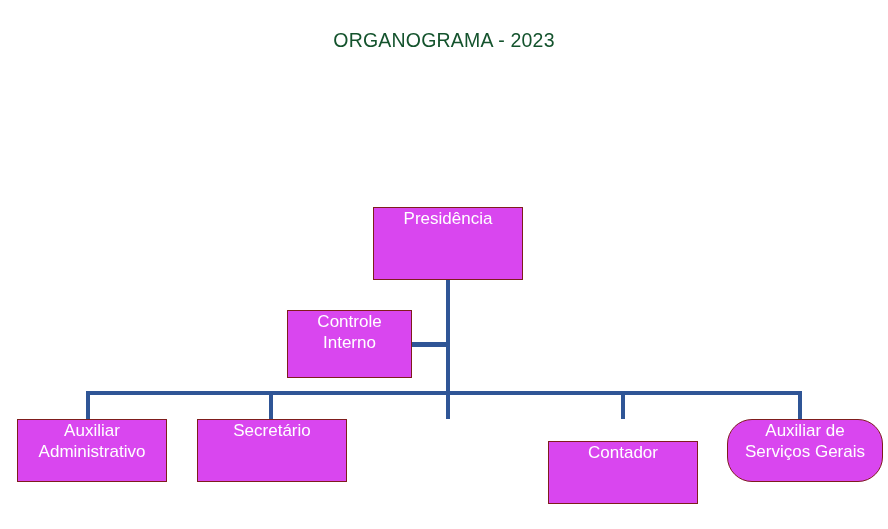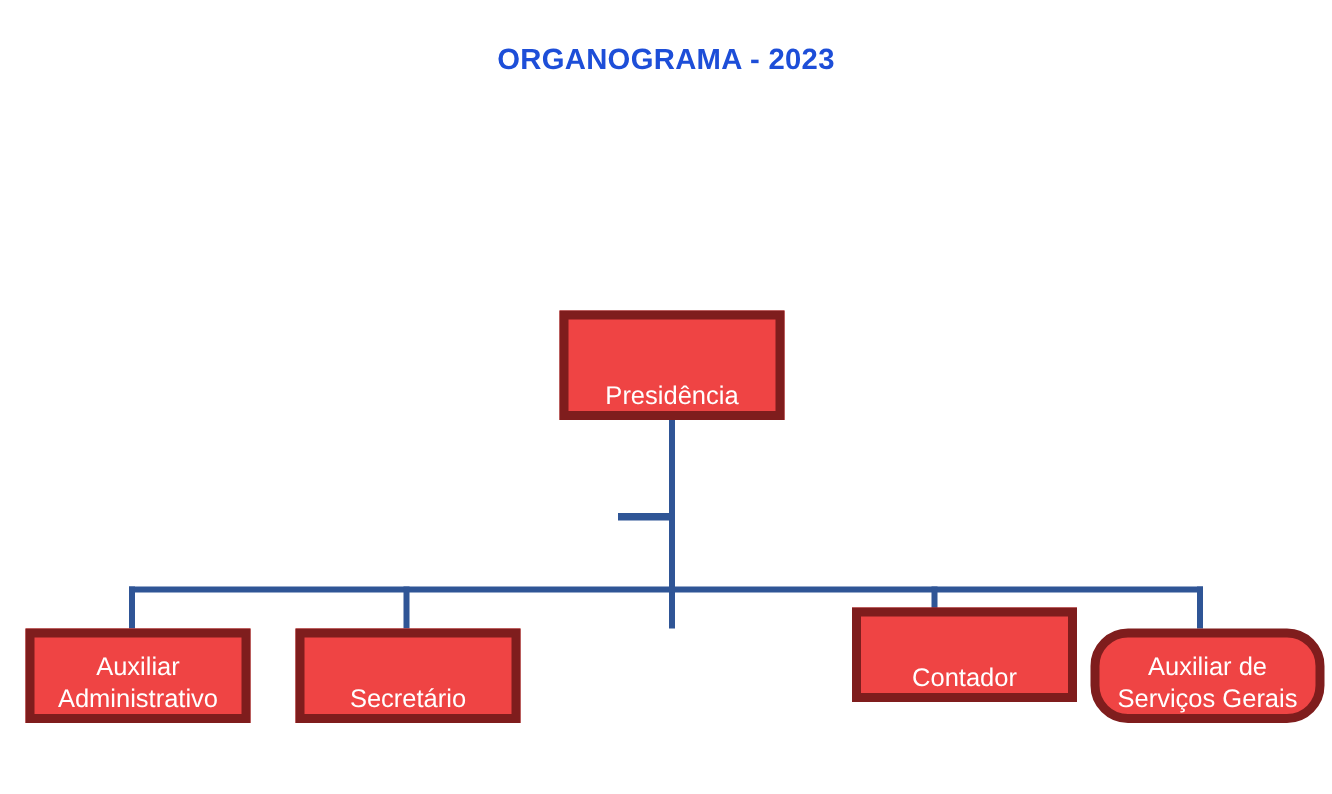--- a/index.html
+++ b/index.html
@@ -22,41 +22,41 @@
   
   .title-block {
     position: absolute;
     left: 0;
     top: 28px;
     width: 888px;
     text-align: center;
   }
   .title-line {
     font-size: 19.5px;
-    font-weight: bold;
-    color: #1d4ed8;
+    font-weight: normal;
+    color: #14532d;
     letter-spacing: 0.2px;
     line-height: 25px;
     white-space: nowrap;
   }
 
   
   .conn {
     position: absolute;
     background: #2F5596;
   }
 
   
   .node {
     position: absolute;
     box-sizing: border-box;
-    background: #ef4444;
-    border: 6px solid #7f1d1d;
+    background: #d946ef;
+    border: 1px solid #7f1d1d;
     display: flex;
-    align-items: flex-end;
+    align-items: flex-start;
     justify-content: center;
     text-align: center;
   }
   .node-label {
     color: #FFFFFF;
     font-size: 17px;
     line-height: 21px;
     font-weight: normal;
     white-space: pre-line;
     padding: 0 3px;
@@ -79,32 +79,36 @@
 
   <div class="conn" style="left:86px; top:391px; width:4px; height:28px;"></div>
   <div class="conn" style="left:269px; top:391px; width:4px; height:28px;"></div>
   <div class="conn" style="left:621px; top:391px; width:4px; height:28px;"></div>
   <div class="conn" style="left:798px; top:391px; width:4px; height:28px;"></div>
 
   <div class="node" style="left:373px; top:207px; width:150px; height:73px;">
     <span class="node-label">Presidência</span>
   </div>
 
+  <div class="node" style="left:287px; top:310px; width:125px; height:68px;">
+    <span class="node-label">Controle
+Interno</span>
+  </div>
 
   <div class="node" style="left:197px; top:419px; width:150px; height:63px;">
     <span class="node-label">Secretário</span>
   </div>
 
   <div class="node" style="left:17px; top:419px; width:150px; height:63px;">
     <span class="node-label">Auxiliar
 Administrativo</span>
   </div>
 
 
-  <div class="node" style="left:548px; top:405px; width:150px; height:63px;margin-left:20px;">
+  <div class="node" style="left:548px; top:441px; width:150px; height:63px;">
     <span class="node-label">Contador</span>
   </div>
 
   <div class="node" style="left:727px; top:419px; width:156px; height:63px;border-radius:25px;">
     <span class="node-label">Auxiliar de
 Serviços Gerais</span>
   </div>
 
 </div>
 

